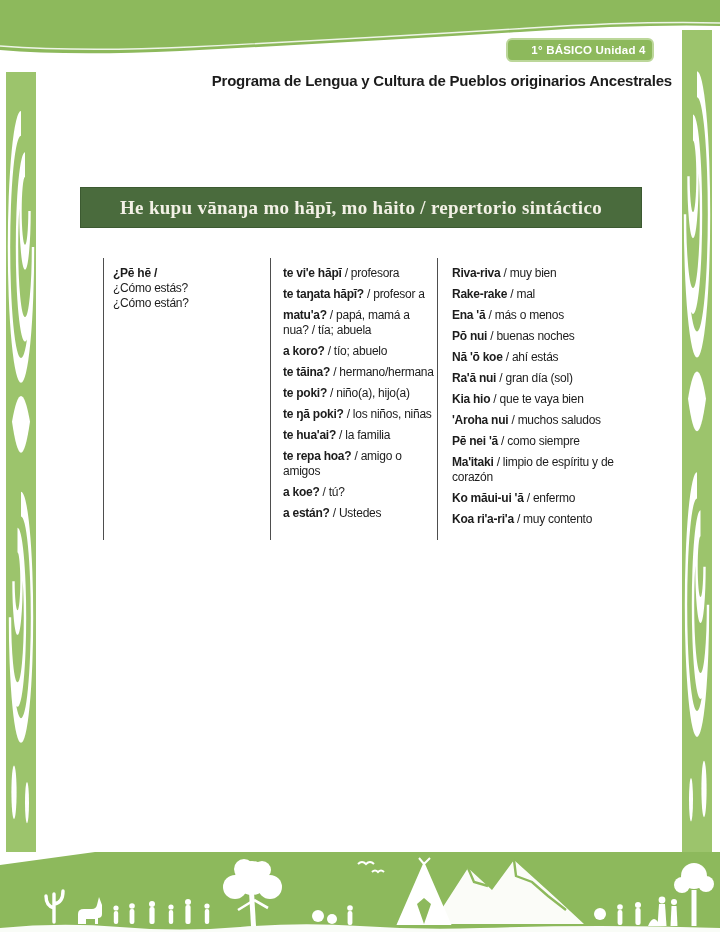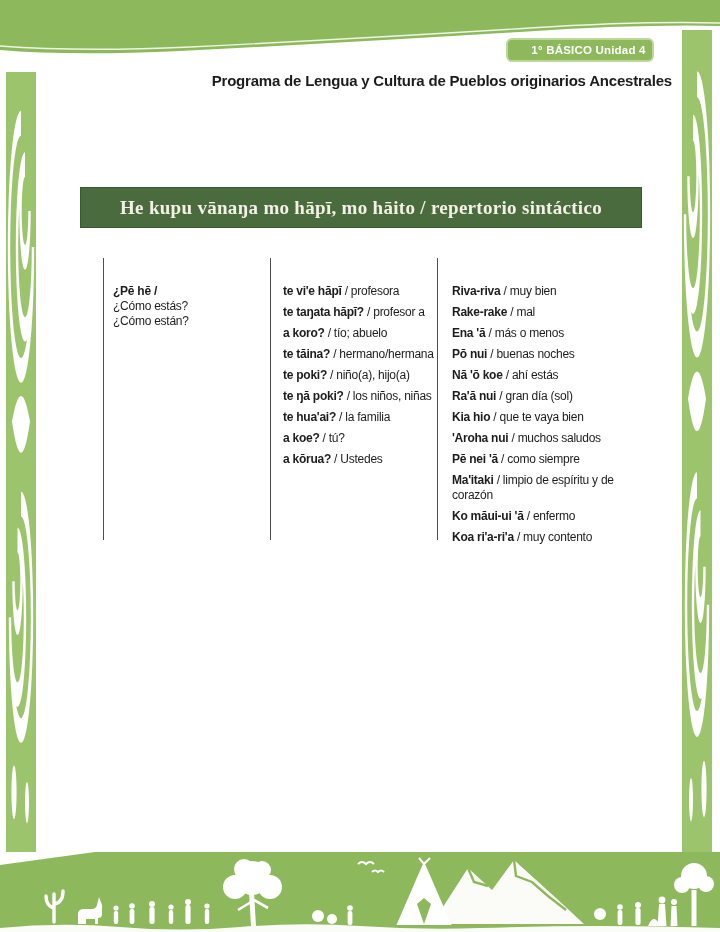--- a/index.html
+++ b/index.html
@@ -27,21 +27,21 @@
     background:#4a6b3d; border:1px solid #3c5a31;
     display:flex; align-items:center; justify-content:center;margin-top:40px;
   }
   .banner span {
     color:#f3f1e6; font-family:"Liberation Serif", serif;
     font-size:19px; font-weight:bold; letter-spacing:.3px;
   }
   
   .vline { position:absolute; width:1px; background:#4e4e4e; top:258px; height:282px; }
   .vline.a { left:103px; } .vline.b { left:270px; } .vline.c { left:437px; }
-  .col { position:absolute; top:284px; font-size:12px; letter-spacing:-0.25px; }
+  .col { position:absolute; top:266px; font-size:12px; letter-spacing:-0.25px; }
   .col1 { left:113px; width:145px; line-height:15px; }
   .col1 .term { font-weight:bold; }
   .col2 { left:283px; width:152px; }
   .col3 { left:452px; width:172px; }
   .entry { line-height:15px; margin-bottom:6px; }
   .entry b { font-weight:bold; }
   
   .source { position:absolute; left:113px; top:584px; font-size:10px; color:#454545; letter-spacing:.1px; }
   
   .koru { position:absolute; width:30px; }
@@ -104,27 +104,29 @@
 
   <div class="col col1">
     <div class="term">¿Pē hē /</div>
     <div>¿Cómo estás?</div>
     <div>¿Cómo están?</div>
   </div>
 
   <div class="col col2">
     <div class="entry"><b>te vi'e hāpī</b><span> / </span><span>profesora</span></div>
     <div class="entry"><b>te taŋata hāpī?</b><span> / </span><span>profesor a</span></div>
+    <div class="entry"><b>matu'a?</b><span> / </span><span>papá, mamá a nua? / tía; abuela</span></div>
     <div class="entry"><b>a koro?</b><span> / </span><span>tío; abuelo</span></div>
     <div class="entry"><b>te tāina?</b><span> / </span><span>hermano/hermana</span></div>
     <div class="entry"><b>te poki?</b><span> / </span><span>niño(a), hijo(a)</span></div>
     <div class="entry"><b>te ŋā poki?</b><span> / </span><span>los niños, niñas</span></div>
     <div class="entry"><b>te hua'ai?</b><span> / </span><span>la familia</span></div>
+    <div class="entry"><b>te repa hoa?</b><span> / </span><span>amigo o amigos</span></div>
     <div class="entry"><b>a koe?</b><span> / </span><span>tú?</span></div>
-    <div class="entry"><b>a kōrua?</b><span> / </span><span>Ustedes</span></div>
+    <div class="entry"><b>a están?</b><span> / </span><span>Ustedes</span></div>
   </div>
 
   <div class="col col3">
     <div class="entry"><b>Riva-riva</b><span> / </span><span>muy bien</span></div>
     <div class="entry"><b>Rake-rake</b><span> / </span><span>mal</span></div>
     <div class="entry"><b>Ena 'ā</b><span> / </span><span>más o menos</span></div>
     <div class="entry"><b>Pō nui</b><span> / </span><span>buenas noches</span></div>
     <div class="entry"><b>Nā 'ō koe</b><span> / </span><span>ahí estás</span></div>
     <div class="entry"><b>Ra'ā nui</b><span> / </span><span>gran día (sol)</span></div>
     <div class="entry"><b>Kia hio</b><span> / </span><span>que te vaya bien</span></div>

